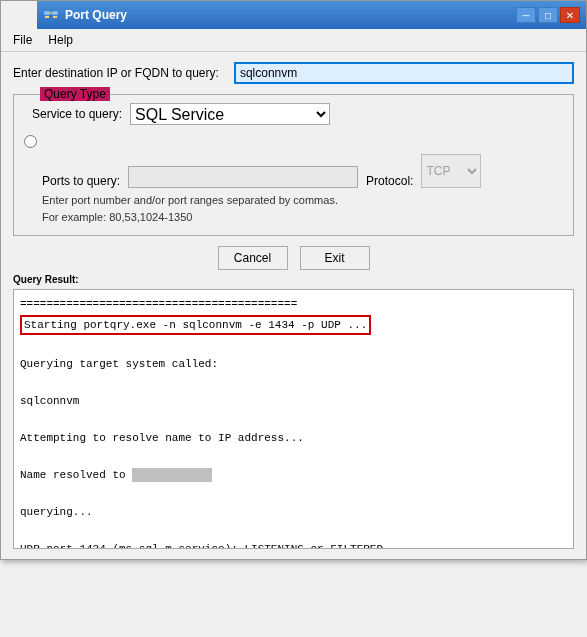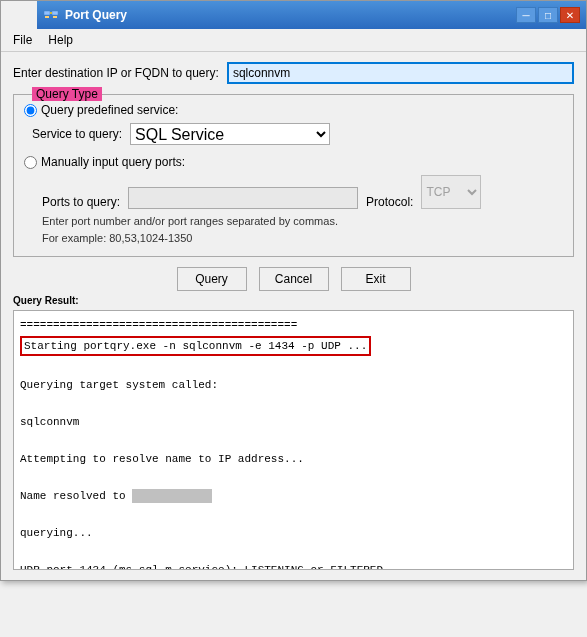--- a/index.html
+++ b/index.html
@@ -69,21 +69,21 @@
       padding: 2px 8px;
       cursor: pointer;
       font-size: 12px;
     }
     .main-content {
       padding: 10px 12px;
     }
     .dest-row {
       display: flex;
       align-items: center;
-      gap: 8px;
+      gap: 15px;
       margin-bottom: 10px;
     }
     .dest-label {
       font-size: 12px;
       white-space: nowrap;
     }
     .dest-input {
       flex: 1;
       height: 22px;
       border: 2px solid #0078d7;
@@ -95,22 +95,22 @@
     }
     .group-box {
       border: 1px solid #aaa;
       padding: 8px 10px 10px 10px;
       margin-bottom: 10px;
       position: relative;
     }
     .group-box-legend {
       position: absolute;
       top: -8px;
-      left: 18px;
-      background: #ec4899;
+      left: 26px;
+      background: #be185d;
       padding: 0 4px;
       font-size: 12px;
     }
     .radio-row {
       display: flex;
       align-items: center;
       gap: 4px;
       margin-bottom: 6px;
     }
     .radio-row input[type="radio"] { margin: 0; }
@@ -238,54 +238,48 @@
   <div class="main-content">
 
     <div class="dest-row">
       <label class="dest-label">Enter destination IP or FQDN to query:</label>
       <input class="dest-input" type="text" value="sqlconnvm" style="">
     </div>
 
     <div class="group-box">
       <span class="group-box-legend">Query Type</span>
 
-      <div class="radio-row">
-        <input type="radio" name="querytype" checked="" style="">
-        <label>Query predefined service:</label>
-      </div>
 
       <div class="service-row">
         <label class="service-label">Service to query:</label>
         <select class="service-select">
           <option>SQL Service</option>
         </select>
       </div>
 
       <div class="radio-row">
         <input type="radio" name="querytype" style="">
-        <label>Manually input query ports:</label>
       </div>
 
       <div class="ports-row">
         <label class="ports-label">Ports to query:</label>
         <input class="ports-input" type="text" disabled="" style="">
         <label class="protocol-label">Protocol:</label>
         <select class="protocol-select" disabled="">
           <option>TCP</option>
         </select>
       </div>
 
       <div class="hint-text">
         <div>Enter port number and/or port ranges separated by commas.</div>
         <div>For example: 80,53,1024-1350</div>
       </div>
     </div>
 
     <div class="button-row">
-      <button class="btn">Query</button>
       <button class="btn">Cancel</button>
       <button class="btn">Exit</button>
     </div>
 
     <div class="result-label">Query Result:</div>
     <div class="result-box">
       <div class="result-line result-separator">==========================================</div>
       <div class="result-line">
         <span class="result-highlight-box">Starting portqry.exe -n sqlconnvm -e 1434 -p UDP ...</span>
       </div>

